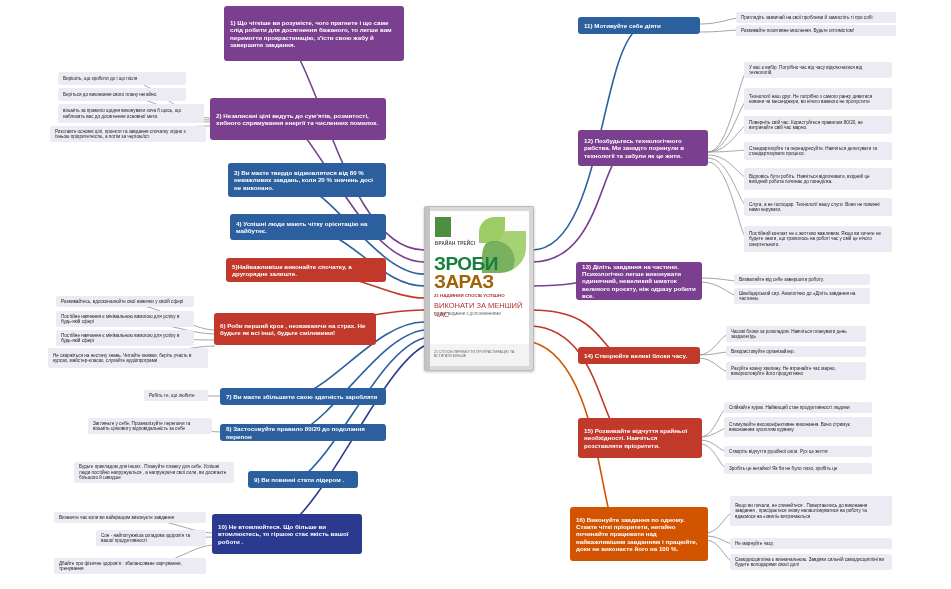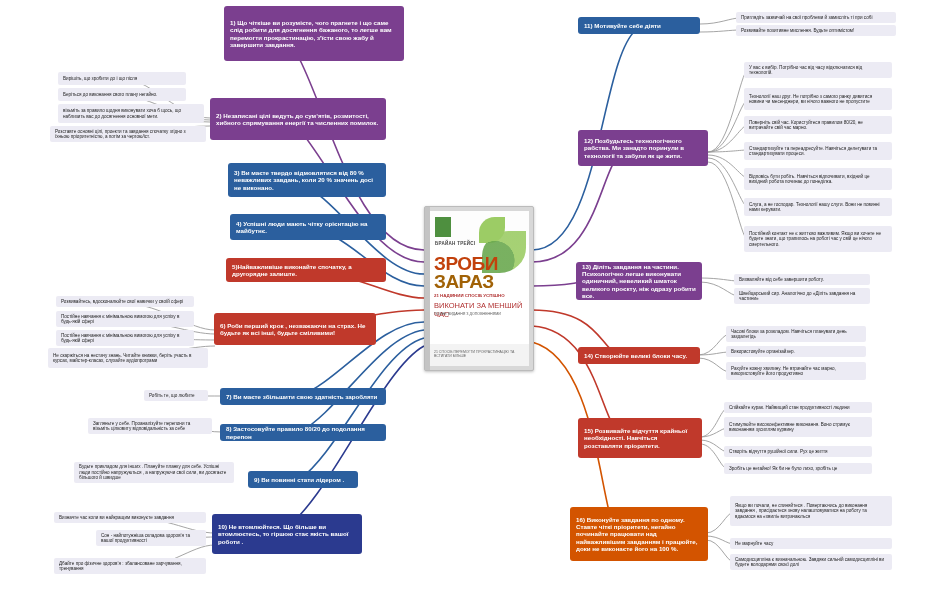--- a/index.html
+++ b/index.html
@@ -19,21 +19,21 @@
   .leaf span{display:block;width:100%;}
 
   
   #book{position:absolute;left:424px;top:206px;width:108px;height:163px;
         background:#d8d8d8;border:1px solid #bbbbbb;border-radius:2px;
         box-shadow:0 1px 3px rgba(0,0,0,.25);}
   #cover{position:absolute;left:4px;top:4px;right:4px;bottom:4px;background:#ffffff;overflow:hidden;}
   #cover .topband{position:absolute;left:0;top:0;width:100%;height:34px;background:#fdfdfd;}
   #cover .greensq{position:absolute;left:6px;top:6px;width:16px;height:20px;background:#4e8f3f;}
   #cover .author{position:absolute;left:6px;top:30px;font-size:4.5px;color:#444;font-weight:bold;letter-spacing:.3px;}
-  #cover .title1{position:absolute;left:5px;top:42px;font-size:19px;font-weight:bold;color:#c2410c;letter-spacing:-0.5px;}
+  #cover .title1{position:absolute;left:5px;top:42px;font-size:19px;font-weight:bold;color:#15803d;letter-spacing:-0.5px;}
   #cover .title2{position:absolute;left:5px;top:60px;font-size:19px;font-weight:bold;color:#a16207;letter-spacing:-0.5px;}
   #cover .sub1{position:absolute;left:5px;top:82px;font-size:4.4px;color:#b03030;font-weight:bold;}
   #cover .sub2{position:absolute;left:5px;top:90px;font-size:7.5px;color:#b03030;font-weight:normal;}
   #cover .sub3{position:absolute;left:5px;top:101px;font-size:3.6px;color:#555;}
   #cover .leaf1{position:absolute;right:3px;top:20px;width:44px;height:42px;
         background:radial-gradient(circle at 30% 70%, #6aa84f 0 45%, #9ccc65 46% 100%);
         border-radius:60% 0 60% 0;opacity:.9;}
   #cover .leaf2{position:absolute;right:24px;top:6px;width:26px;height:26px;
         background:#8bc34a;border-radius:60% 0 60% 0;opacity:.85;}
   #cover .botband{position:absolute;left:0;bottom:0;width:100%;height:22px;background:#f3f3f3;}

